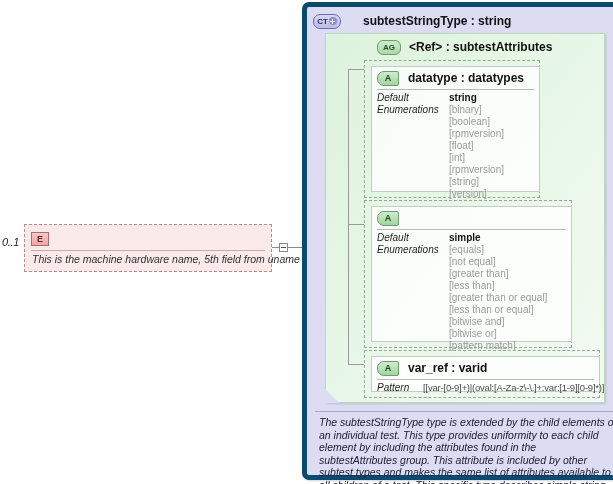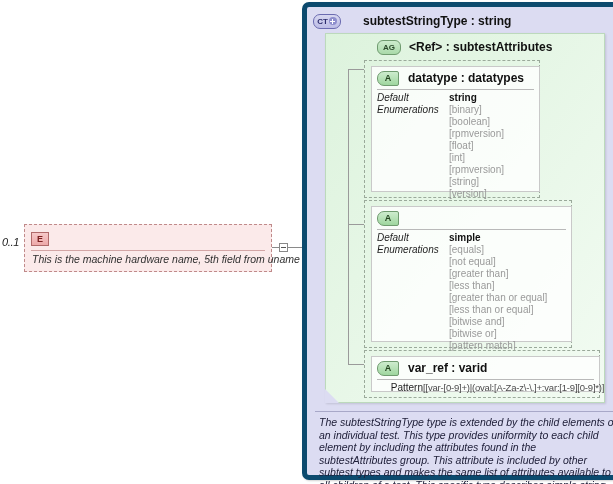--- a/index.html
+++ b/index.html
@@ -320,23 +320,23 @@
     position: absolute;
     left: 5px;
     top: 25px;
     right: 3px;
     display: flex;
     align-items: baseline;
   }
   .pattern-row .plabel {
     width: 46px;
     flex: 0 0 auto;
+    font-style: italic;
     font-size: 10px;
     color: #1e1e1e;
-    text-align: right;
   }
   .pattern-row .pval {
     font-size: 9.5px;
     color: #4b4b4b;
     white-space: nowrap;
     letter-spacing: -0.2px;
   }
 
   
   #ct-doc {

